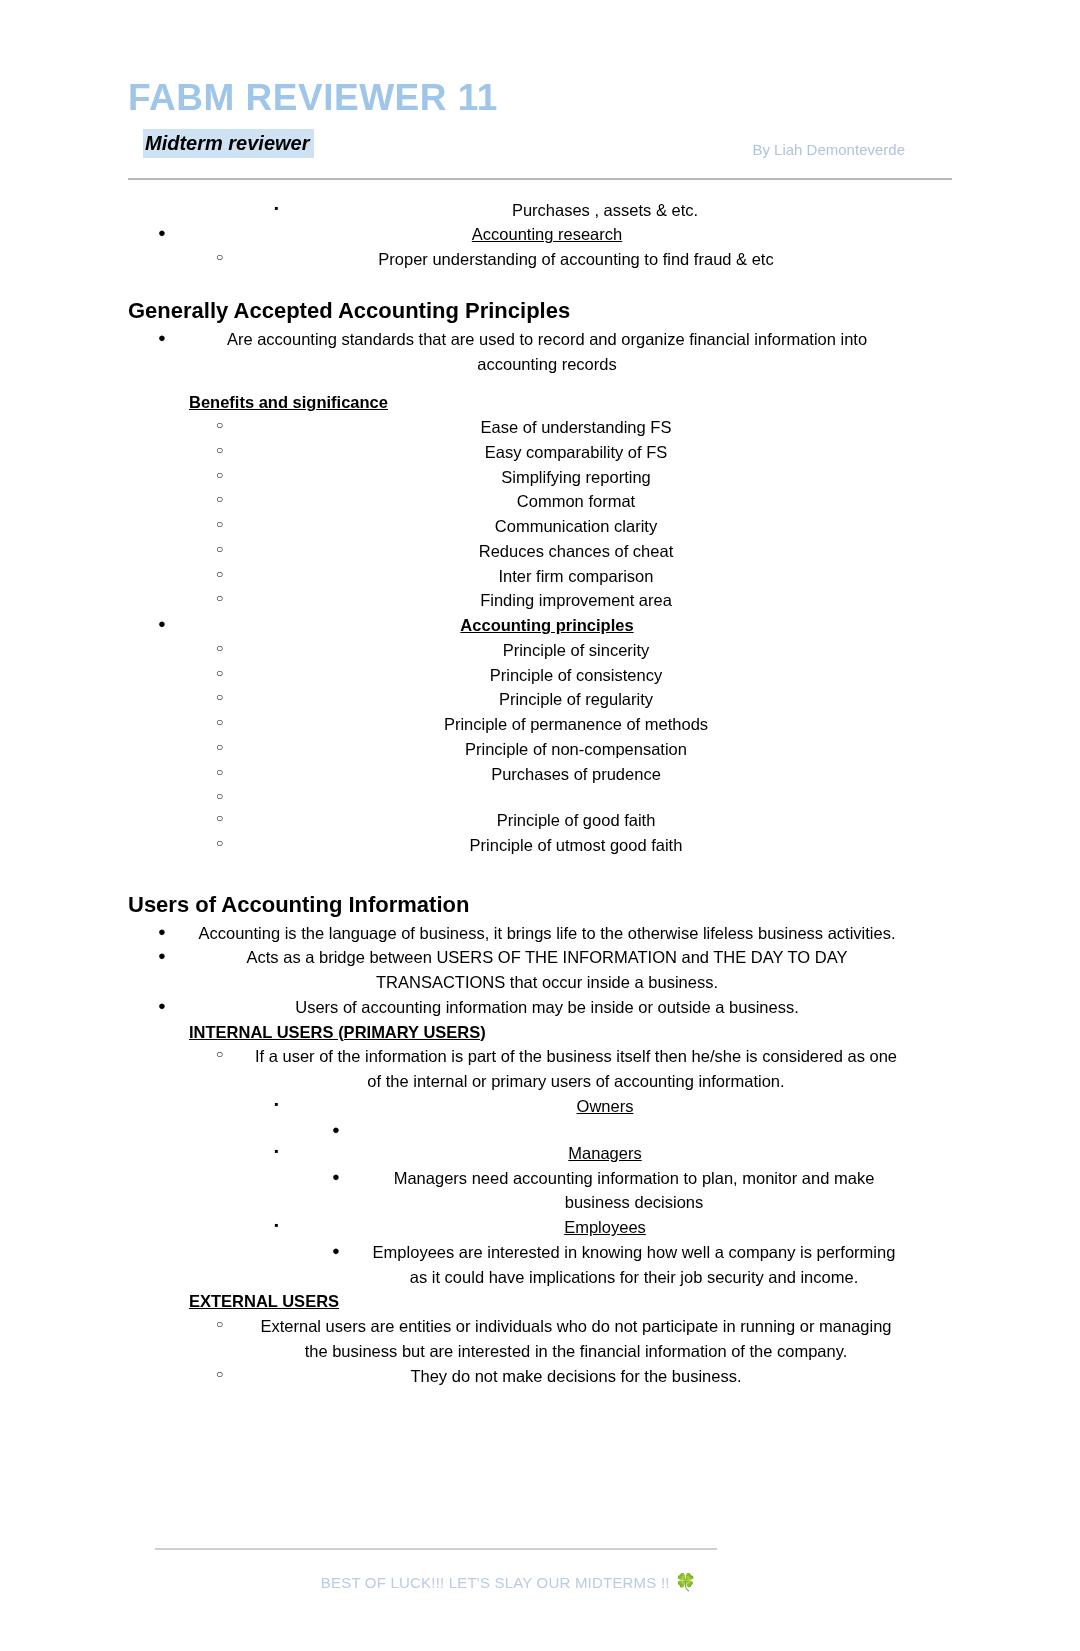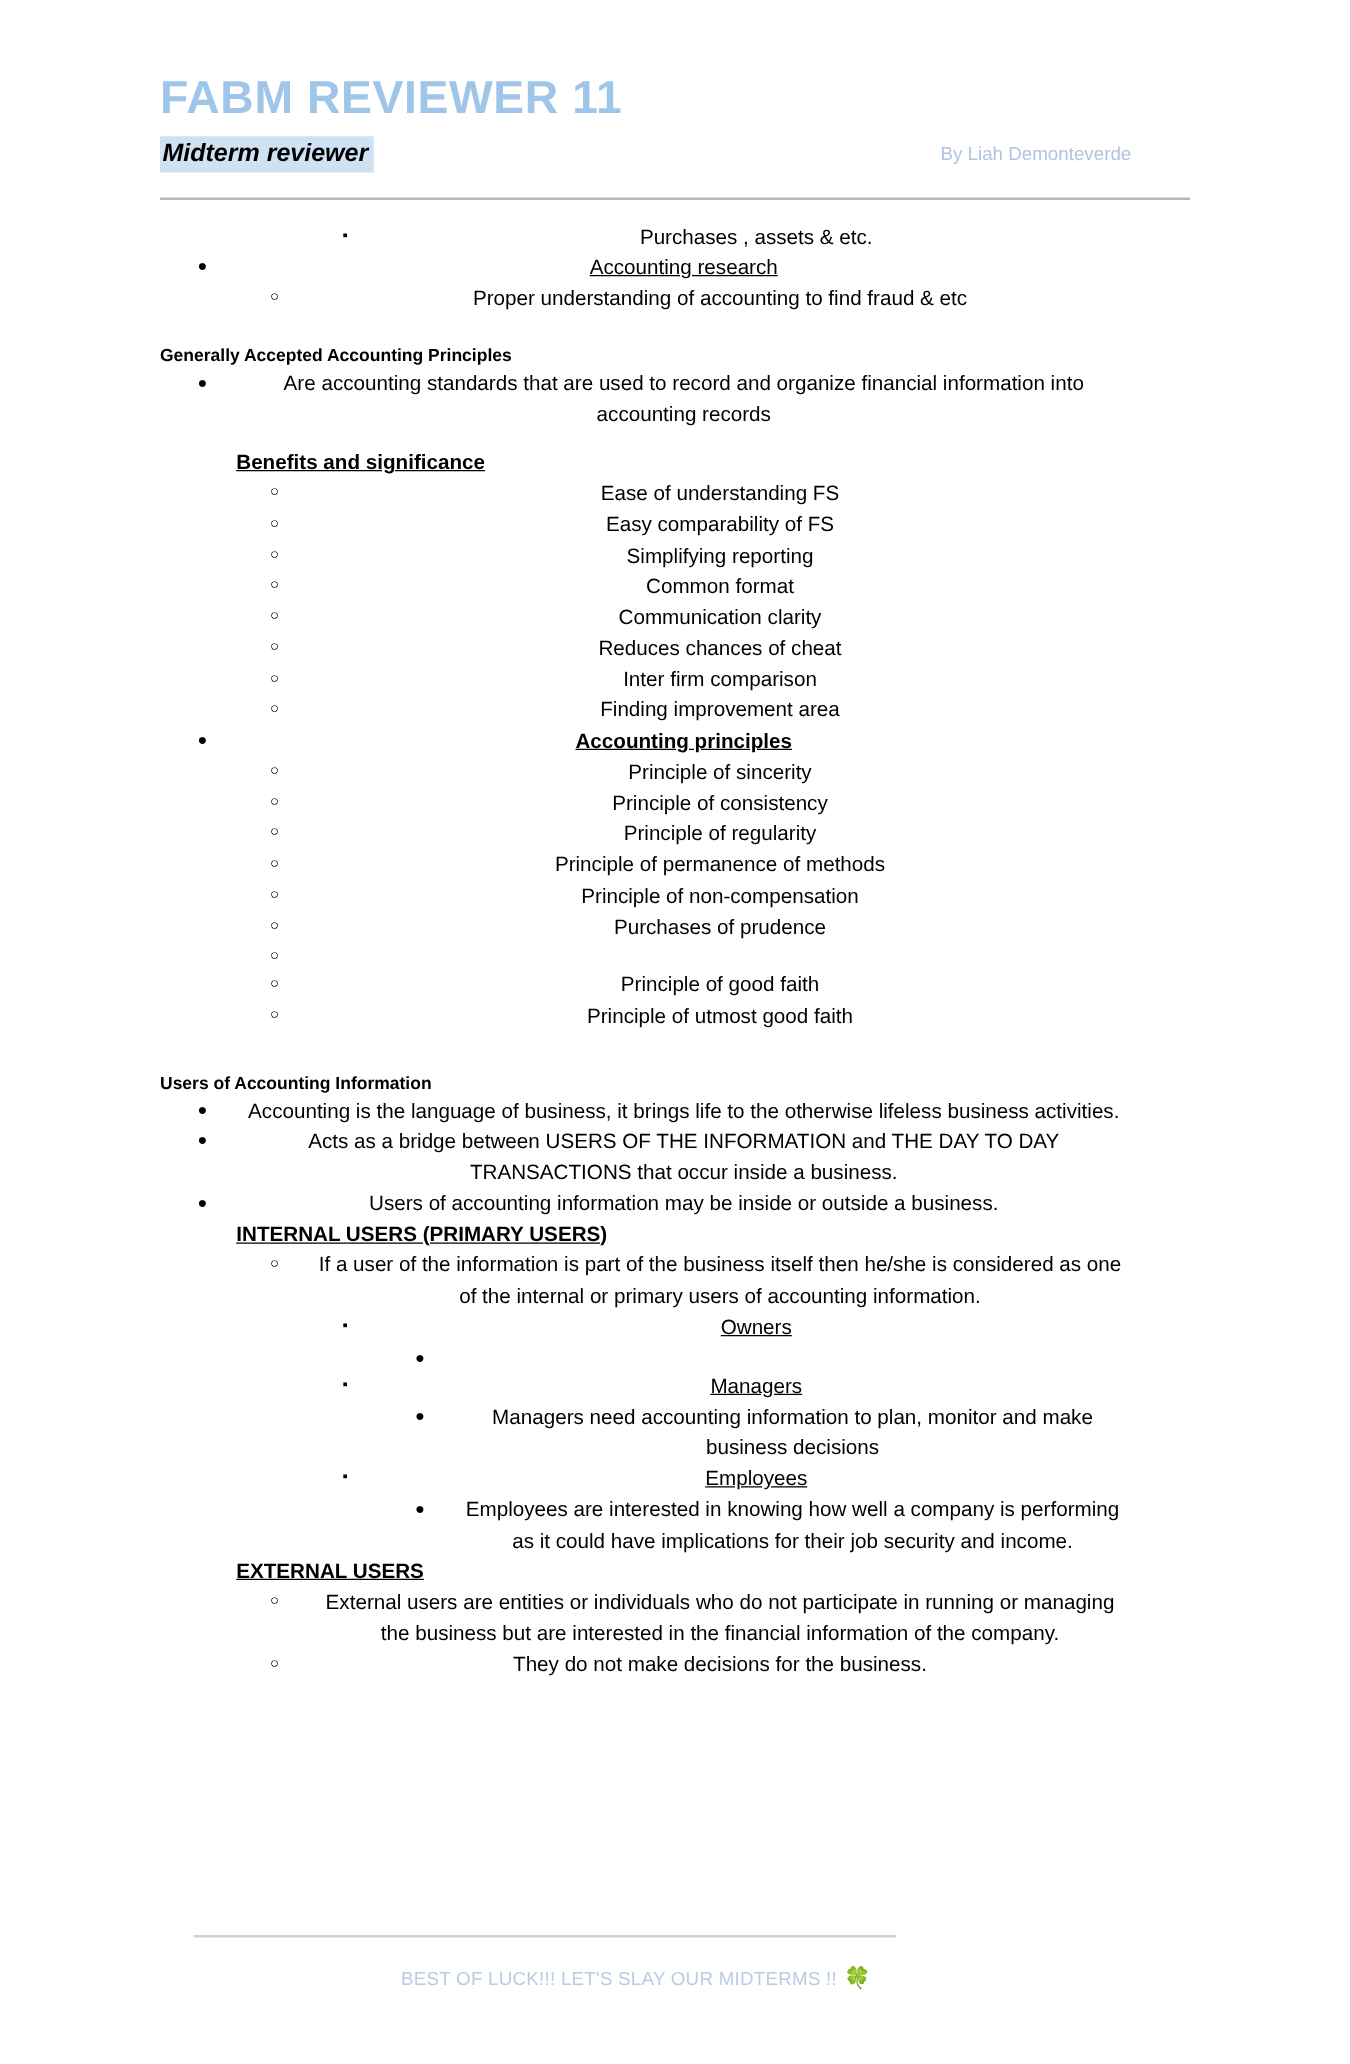--- a/index.html
+++ b/index.html
@@ -17,35 +17,36 @@
   .page {
     width: 1080px;
     min-height: 1651px;
     padding: 0;
     background: #ffffff;
     position: relative;
   }
 
   
   .header {
-    padding: 58px 175px 0 128px;
+    padding: 78px 175px 0 128px;
   }
   .doc-title {
     font-size: 37px;
     font-weight: bold;
     letter-spacing: 0.5px;
     color: #9fc5e8;
     line-height: 1.1;
     margin: 0 0 10px 0;
     font-family: "Liberation Sans", sans-serif;
   }
   .subtitle-row {
     display: flex;
-    align-items: center;
+    align-items: flex-end;
     justify-content: space-between;
+    margin-left: 15px;
   }
   .doc-subtitle {
     font-size: 20px;
     font-weight: bold;
     font-style: italic;
     color: #000000;
     background: #cfe2f3;
     padding: 1px 4px 2px 2px;
     display: inline-block;
     line-height: 1.3;
@@ -100,21 +101,21 @@
   .lvl2 { padding-left: 88px; }
   .lvl2 .bullet { width: 31px; }
   .lvl3 { padding-left: 146px; }
   .lvl3 .bullet { width: 31px; }
   .lvl4 { padding-left: 204px; }
   .lvl4 .bullet { width: 31px; }
 
   
   .section-head {
     font-weight: bold;
-    font-size: 14px;
+    font-size: 22px;
     padding-left: 0px;
   }
   .sub-head {
     font-weight: bold;
     text-decoration: underline;
     padding-left: 61px;
   }
   .u { text-decoration: underline; }
   .b { font-weight: bold; }
   .spacer-sm { height: 14px; }

